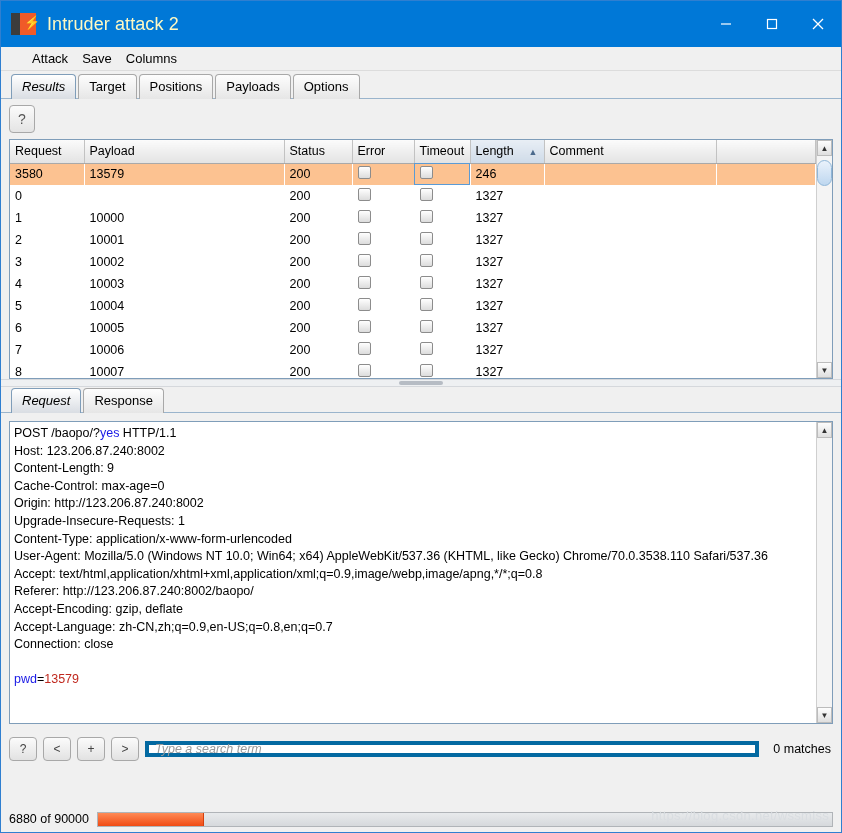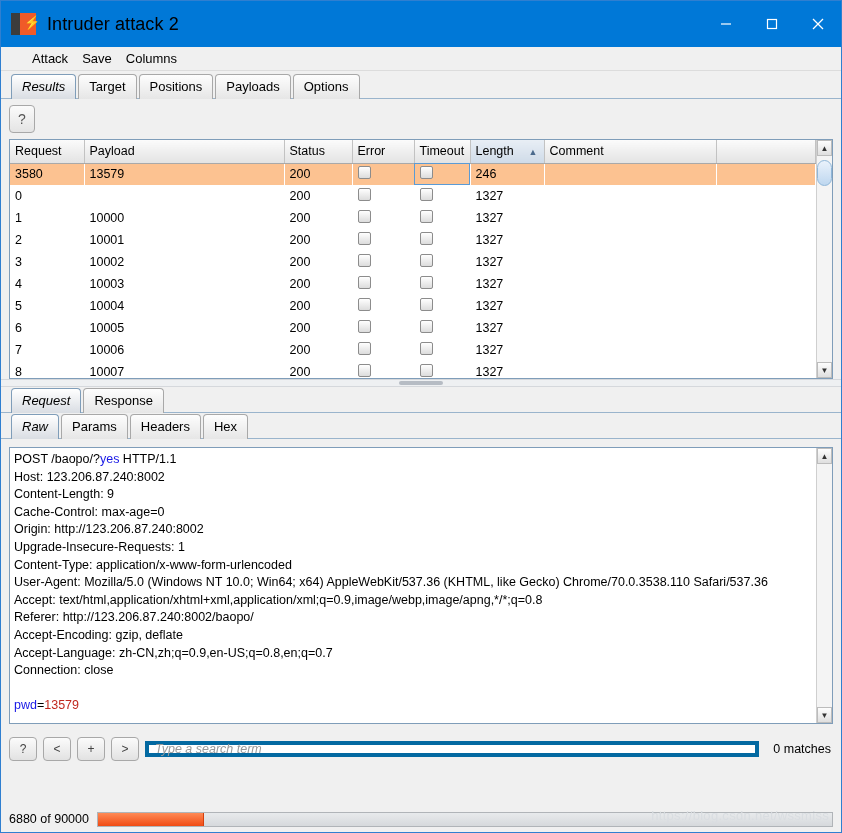--- a/index.html
+++ b/index.html
@@ -37,21 +37,21 @@
   .app-icon .cube-right {
     position: absolute; left: 9px; top: 1px;
     width: 16px; height: 22px; background: #f05a28;
   }
   .app-icon .bolt {
     position: absolute; left: 13px; top: 4px;
     color: #fff; font-size: 13px; line-height: 13px;
     font-weight: bold;
   }
   .title-text {
-    color: #000000; font-size: 18px;
+    color: #fef9c3; font-size: 18px;
     letter-spacing: 0.1px;
   }
   .win-controls {
     position: absolute; right: 0; top: 0;
     height: 46px; display: flex; align-items: center;
   }
   .win-btn {
     width: 46px; height: 46px;
     display: flex; align-items: center; justify-content: center;
     color: #ffffff;
@@ -520,26 +520,20 @@
 
   <div class="divider">
     <div class="handle"></div>
   </div>
 
   <div class="reqtabs">
     <div class="tab active">Request</div>
     <div class="tab">Response</div>
   </div>
 
-  <div class="subtabs">
-    <div class="tab active">Raw</div>
-    <div class="tab">Params</div>
-    <div class="tab">Headers</div>
-    <div class="tab">Hex</div>
-  </div>
 
   <div class="bodywrap">
     <div class="bodytext" id="raw-body">POST /baopo/?<span class="blue">yes</span> HTTP/1.1
 Host: 123.206.87.240:8002
 Content-Length: 9
 Cache-Control: max-age=0
 Origin: http://123.206.87.240:8002
 Upgrade-Insecure-Requests: 1
 Content-Type: application/x-www-form-urlencoded
 User-Agent: Mozilla/5.0 (Windows NT 10.0; Win64; x64) AppleWebKit/537.36 (KHTML, like Gecko) Chrome/70.0.3538.110 Safari/537.36

